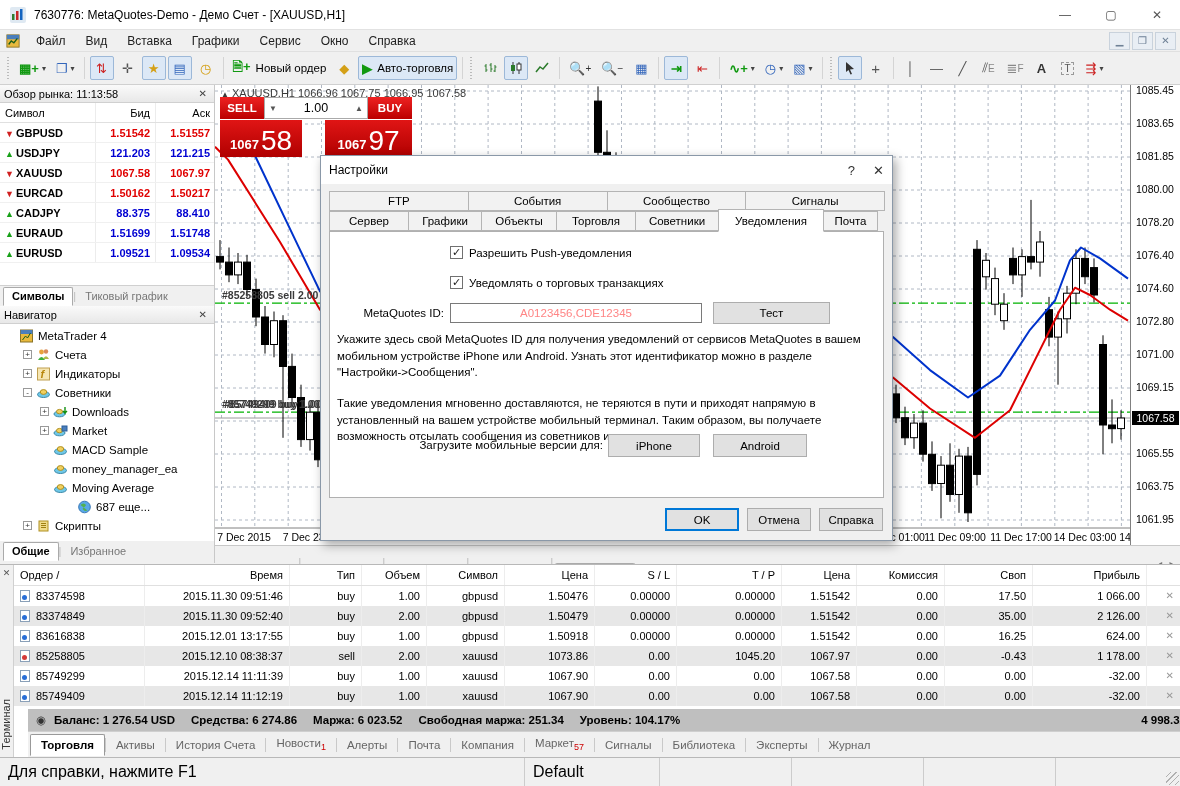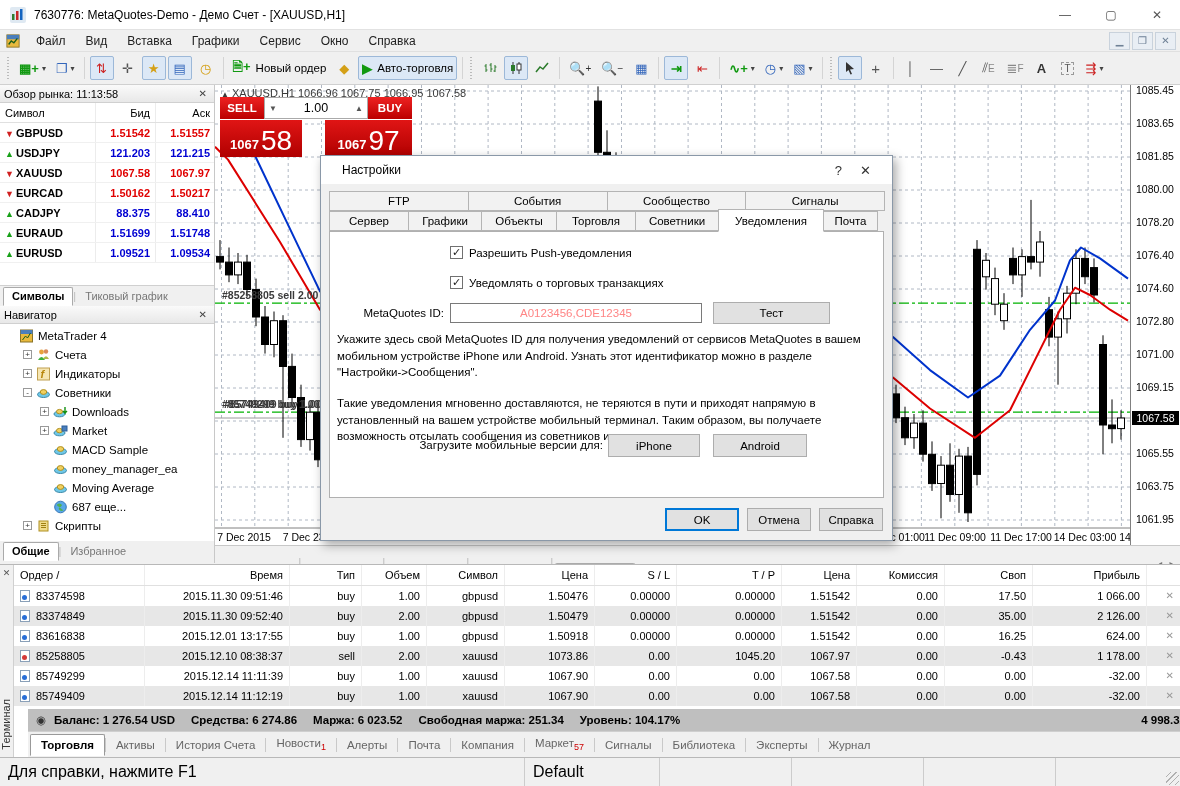--- a/index.html
+++ b/index.html
@@ -102,21 +102,21 @@
   .sb-default{flex:0 0 108px;}
   .sb-empty{flex:0 0 105px;}
   .sb-kb{flex:1;justify-content:flex-end;padding-right:18px;margin-left:32px;}
   .conn-icon{display:inline-flex;align-items:flex-end;height:12px;margin-right:6px;}
   .conn-icon i{display:inline-block;width:2px;margin-right:1px;background:#1a8c1a;}
   .sizegrip{position:absolute;right:1px;bottom:1px;width:13px;height:13px;
     background:repeating-linear-gradient(135deg,transparent 0 3px,#b0b0b0 3px 4px);}
 
   
   .dialog{position:absolute;left:320px;top:155px;width:573px;height:386px;background:#f0f0f0;border:1px solid #8a98a8;box-shadow:3px 4px 10px rgba(0,0,0,.35);z-index:10;}
-  .dlg-title{height:28px;background:#fff;display:flex;align-items:center;padding:0 21px;font-size:12px;}
+  .dlg-title{height:28px;background:#fff;display:flex;align-items:center;padding:0 8px;font-size:12px;}
   .dlg-tbtns{margin-left:auto;display:flex;gap:18px;color:#333;font-size:13px;}
   .dlg-tabs{margin:7px 8px 0;}
   .tabrow{display:flex;}
   .dtab{flex:1;height:20px;line-height:19px;text-align:center;border:1px solid #b4b4b4;background:#f2f2f2;margin-right:-1px;font-size:11.5px;white-space:nowrap;padding:0 4px;}
   .tabrow2 .dtab{flex:none;}
   .dtab.active{background:#fff;height:23px;margin-top:-2px;line-height:22px;border-bottom:1px solid #fff;position:relative;z-index:2;}
   .dlg-content{margin:0 8px;background:#fff;border:1px solid #b0b0b0;height:267px;position:relative;margin-top:-1px;font-size:11.5px;}
   .cbrow{position:absolute;left:120px;display:flex;align-items:center;}
   .cbox{width:13px;height:13px;border:1px solid #707070;background:#fff;margin-right:6px;text-align:center;line-height:11px;font-size:11px;color:#1b1b1b;flex:none;}
   .id-label{position:absolute;left:7px;top:75px;width:107px;text-align:right;}
@@ -448,21 +448,21 @@
         <div class="tree-item" style="padding-left:40px">
           <span style="width:13px;flex:none"></span>
           <span style="display:flex">
             <svg class="tree-ico" viewBox="0 0 14 14">
               <ellipse cx="7" cy="8.5" rx="6" ry="3" fill="#6ec8e8" stroke="#3a88a8"></ellipse>
               <ellipse cx="7" cy="6" rx="3.2" ry="2.4" fill="#f0d060" stroke="#b09020"></ellipse>
             </svg>
           </span>
           <span>Moving Average</span>
         </div>
-        <div class="tree-item" style="padding-left:40px">
+        <div class="tree-item" style="padding-left:64px">
           <span style="width:13px;flex:none"></span>
           <span style="display:flex">
             <svg class="tree-ico" viewBox="0 0 14 14">
               <circle cx="7" cy="7" r="5.8" fill="#58a8e8" stroke="#3878b8"></circle>
               <path d="M3 5 q2 -2.5 4.5 -1 q2 1.5 -0.5 3 q-3 1.5 -1 3 q1.5 1.5 4 0.5" fill="#52b052"></path>
             </svg>
           </span>
           <span>687 еще...</span>
         </div>
         <div class="tree-item" style="padding-left:23px">

